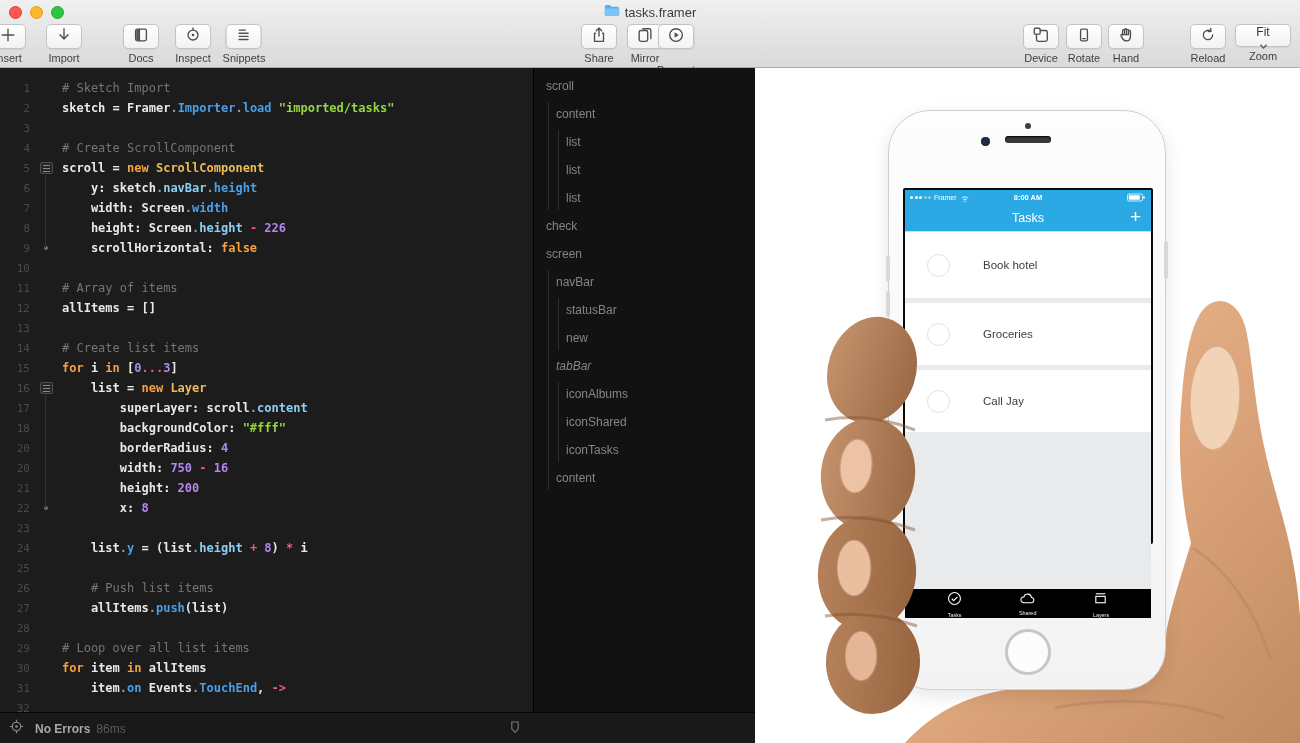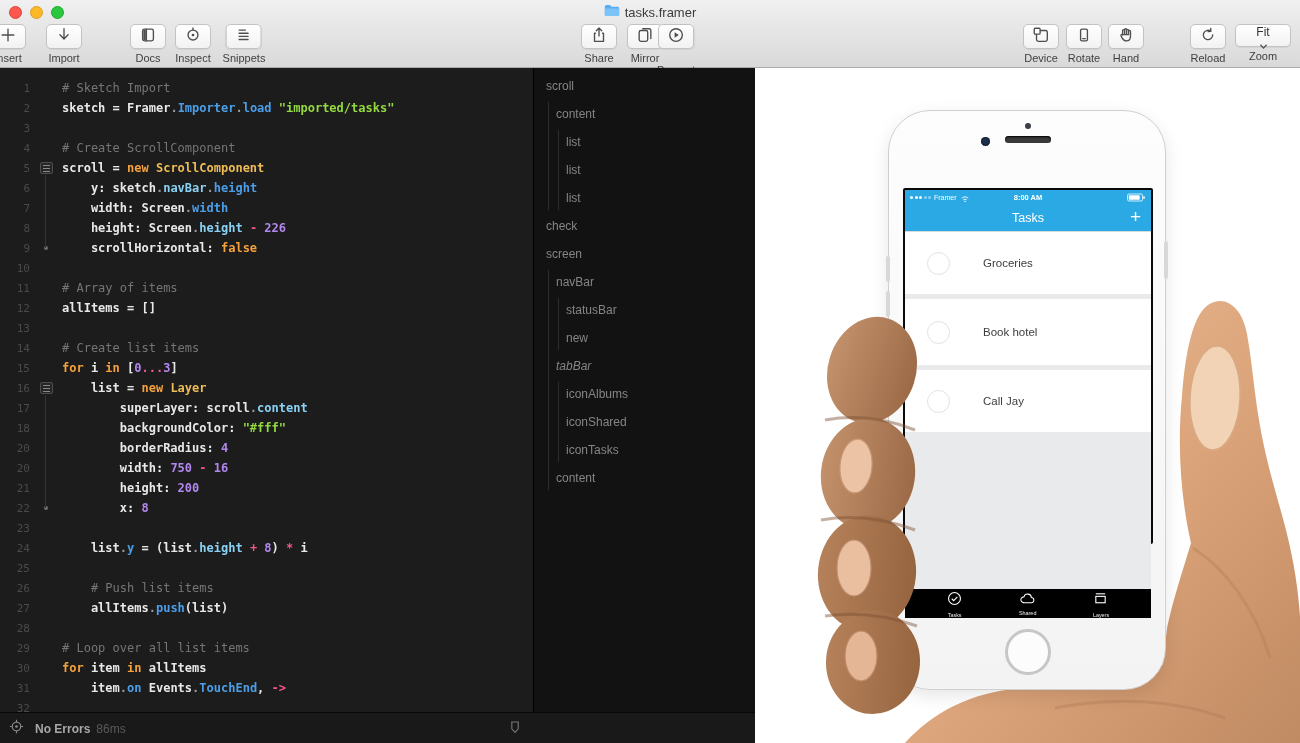--- a/index.html
+++ b/index.html
@@ -118,21 +118,21 @@
                  <div class="tb-label">Insert</div>
       </div>
       <div class="tb-btn" style="left: 64px;">
         <div class="tb-chip">
           <span><svg width="18" height="18" viewBox="0 0 20 20" fill="none" stroke="#4e4e4e" stroke-width="1.5" stroke-linecap="round" stroke-linejoin="round">
               <path d="M10 3 V14 M5.5 9.8 L10 14.5 L14.5 9.8"></path>
             </svg></span>
         </div>
                  <div class="tb-label">Import</div>
       </div>
-      <div class="tb-btn" style="left: 148px;">
+      <div class="tb-btn" style="left: 141px;">
         <div class="tb-chip">
           <span><svg width="18" height="18" viewBox="0 0 20 20" fill="none" stroke="#4e4e4e" stroke-width="1.5" stroke-linecap="round" stroke-linejoin="round">
               <rect x="4" y="3.5" width="12" height="13" rx="2"></rect>
               <path d="M8.2 3.5 V16.5"></path>
               <rect x="4.8" y="4.3" width="2.8" height="11.4" fill="#4e4e4e" stroke="none"></rect>
             </svg></span>
         </div>
                  <div class="tb-label">Docs</div>
       </div>
       <div class="tb-btn" style="left: 193px;">
@@ -437,27 +437,27 @@
               <rect x="3.5" y="4.5" width="22" height="9" rx="1.5" fill="#fff"></rect>
               <rect x="32.5" y="6.5" width="3" height="5" rx="1.2" fill="#fff"></rect>
             </svg>
           </span>
         </div>
         <div class="s-navbar">
           <span class="s-navtitle">Tasks</span>
           <span class="s-add">+</span>
         </div>
         <div class="s-list" id="task-list">
+            <div class="s-card" style="height: 66px;">
+              <span class="s-circle"></span>
+               <span class="s-item-label">Book hotel</span>
+            </div>
             <div class="s-card" style="height: 62px;">
               <span class="s-circle"></span>
                <span class="s-item-label">Groceries</span>
-            </div>
-            <div class="s-card" style="height: 66px;">
-              <span class="s-circle"></span>
-               <span class="s-item-label">Book hotel</span>
             </div>
             <div class="s-card" style="height: 62px;">
               <span class="s-circle"></span>
                <span class="s-item-label">Call Jay</span>
             </div>
           </div>
         <div class="s-tabbar" id="tab-bar">
             <div class="s-tab">
               <span><svg width="17" height="17" viewBox="0 0 20 20" fill="none" stroke="#fff" stroke-width="1.3">
                   <circle cx="10" cy="10" r="7"></circle>

